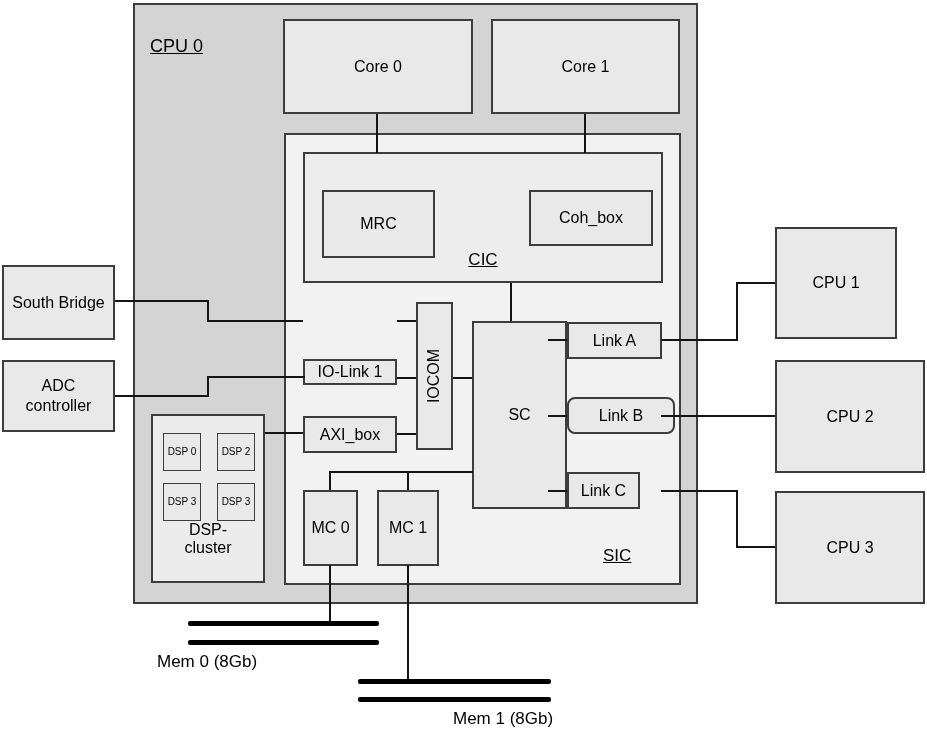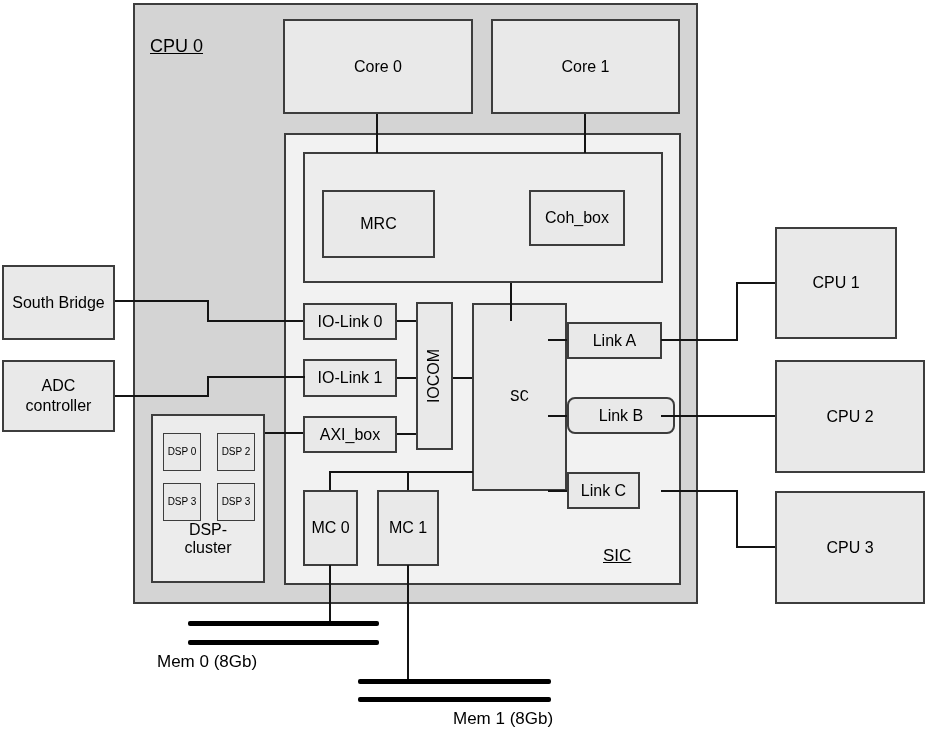--- a/index.html
+++ b/index.html
@@ -37,37 +37,34 @@
     </div>
   <div class="box" style="left:491px;top:19px;width:189px;height:95px;">
       <span>Core 1</span>
     </div>
   <div class="box region" style="left:284px;top:133px;width:397px;height:452px;"></div>
   <div class="box cic" style="left:303px;top:152px;width:360px;height:131px;"></div>
 
   <div class="box" style="left:322px;top:190px;width:113px;height:68px;">
       <span>MRC</span>
     </div>
-  <div class="box" style="left:529px;top:190px;width:96px;height:56px;">
+  <div class="box" style="left:529px;top:190px;width:124px;height:56px;">
       <span>Coh_box</span>
     </div>
 
-  <div class="box" style="left:303px;top:303px;width:94px;height:37px;">
-      <span>IO-Link 0</span>
-    </div>
-  <div class="box" style="left:303px;top:359px;width:94px;height:38px;">
+  <div class="box" style="left:303px;top:359px;width:94px;height:26px;">
       <span>IO-Link 1</span>
     </div>
   <div class="box" style="left:303px;top:416px;width:94px;height:37px;">
       <span>AXI_box</span>
     </div>
   <div class="box" style="left:416px;top:302px;width:37px;height:148px;">
       <span class="rot">IOCOM</span>
     </div>
-  <div class="box" style="left:472px;top:303px;width:95px;height:188px;font-family:Liberation Mono, monospace;">
+  <div class="box" style="left:472px;top:321px;width:95px;height:188px;">
       <span>SC</span>
     </div>
   <div class="box" style="left:567px;top:322px;width:95px;height:37px;">
       <span>Link A</span>
     </div>
   <div class="box" style="left:567px;top:397px;width:108px;height:37px;border-radius:8px;">
       <span>Link B</span>
     </div>
   <div class="box" style="left:567px;top:472px;width:73px;height:37px;">
       <span>Link C</span>
@@ -105,20 +102,21 @@
       <span>CPU 1</span>
     </div>
   <div class="box" style="left:775px;top:360px;width:150px;height:113px;">
       <span>CPU 2</span>
     </div>
   <div class="box" style="left:775px;top:491px;width:150px;height:113px;">
       <span>CPU 3</span>
     </div>
 
   <div class="flabel u" style="left:150px;top:36px;font-size:18px;">CPU 0</div>
+  <div class="flabel u" style="left:303px;top:250px;width:360px;text-align:center;">CIC</div>
   <div class="flabel u" style="left:603px;top:546px;">SIC</div>
 
   <div class="vline" style="left:376px;top:114px;height:39px;"></div>
   <div class="vline" style="left:584px;top:114px;height:39px;"></div>
   <div class="vline" style="left:510px;top:283px;height:38px;"></div>
 
   <div class="hline" style="left:115px;top:300px;width:94px;"></div>
   <div class="vline" style="left:207px;top:300px;height:22px;"></div>
   <div class="hline" style="left:207px;top:320px;width:96px;"></div>
 

